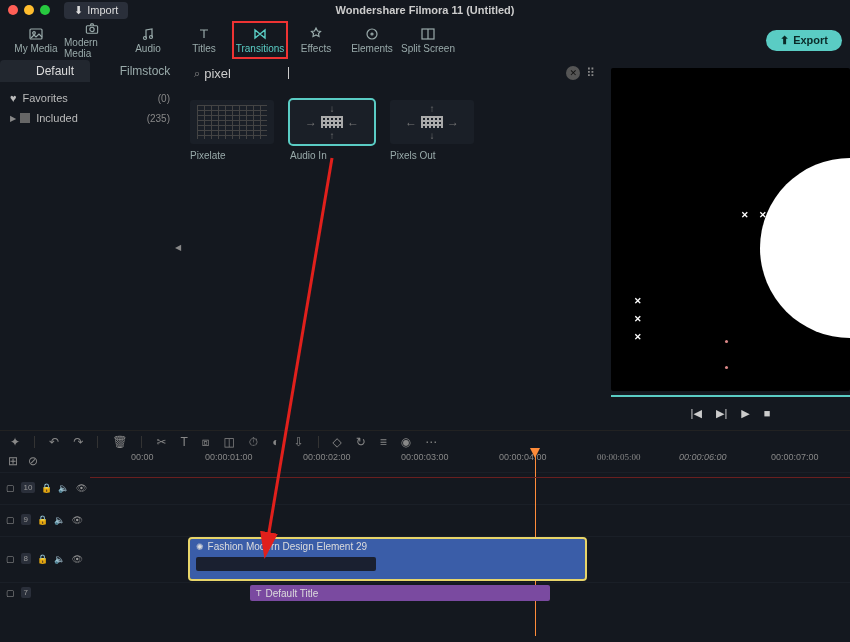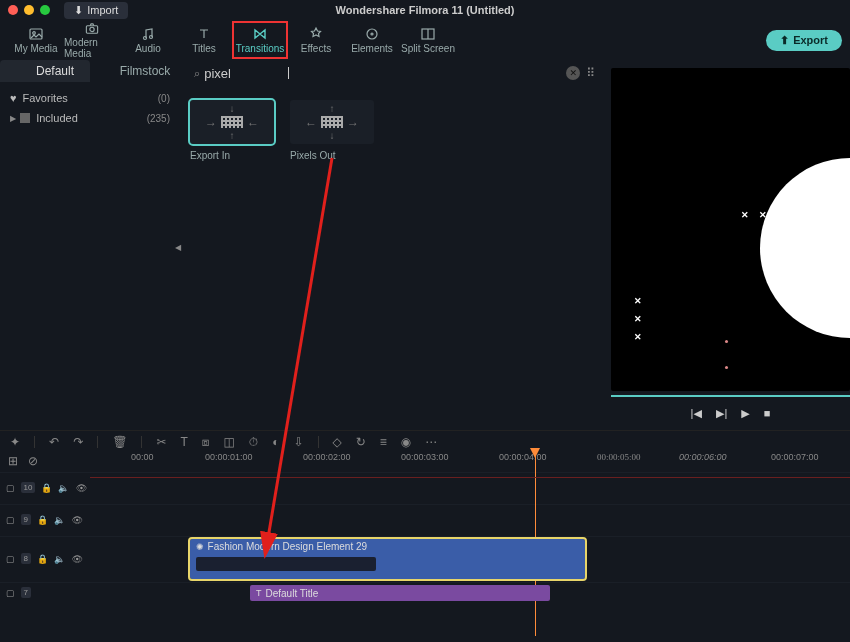--- a/index.html
+++ b/index.html
@@ -180,30 +180,36 @@
         <span style="font-size:11px;color:#888;">⌕</span>
         <input value="pixel" style="">
         <span class="cursor-ind"></span>
       </div>
       <div class="spacer"></div>
       <div class="clear-btn">✕</div>
       <div class="viewmode">⠿</div>
     </div>
     <div class="thumbs">
       <div class="thumb">
+        <div class="thumb-box">
+            <div class="grid-pattern"></div>
+          </div>
+        <div class="thumb-label">Pixelate</div>
+      </div>
+      <div class="thumb">
         <div class="thumb-box sel">
           <div class="pxin">
             <span class="ar">→</span>
             <span style="width:22px;height:12px;background-image:repeating-linear-gradient(90deg,#aaa 0 2px,transparent 2px 4px),repeating-linear-gradient(#aaa 0 2px,transparent 2px 4px);"></span>
             <span class="ar">←</span>
           </div>
           <span style="position:absolute;top:3px;left:50%;transform:translateX(-50%);color:#777;font-size:10px;">↓</span>
           <span style="position:absolute;bottom:3px;left:50%;transform:translateX(-50%);color:#777;font-size:10px;">↑</span>
         </div>
-        <div class="thumb-label">Export In</div>
+        <div class="thumb-label">Audio In</div>
       </div>
       <div class="thumb">
         <div class="thumb-box">
           <div class="pxin">
             <span class="ar">←</span>
             <span style="width:22px;height:12px;background-image:repeating-linear-gradient(90deg,#aaa 0 2px,transparent 2px 4px),repeating-linear-gradient(#aaa 0 2px,transparent 2px 4px);"></span>
             <span class="ar">→</span>
           </div>
           <span style="position:absolute;top:3px;left:50%;transform:translateX(-50%);color:#777;font-size:10px;">↑</span>
           <span style="position:absolute;bottom:3px;left:50%;transform:translateX(-50%);color:#777;font-size:10px;">↓</span>

